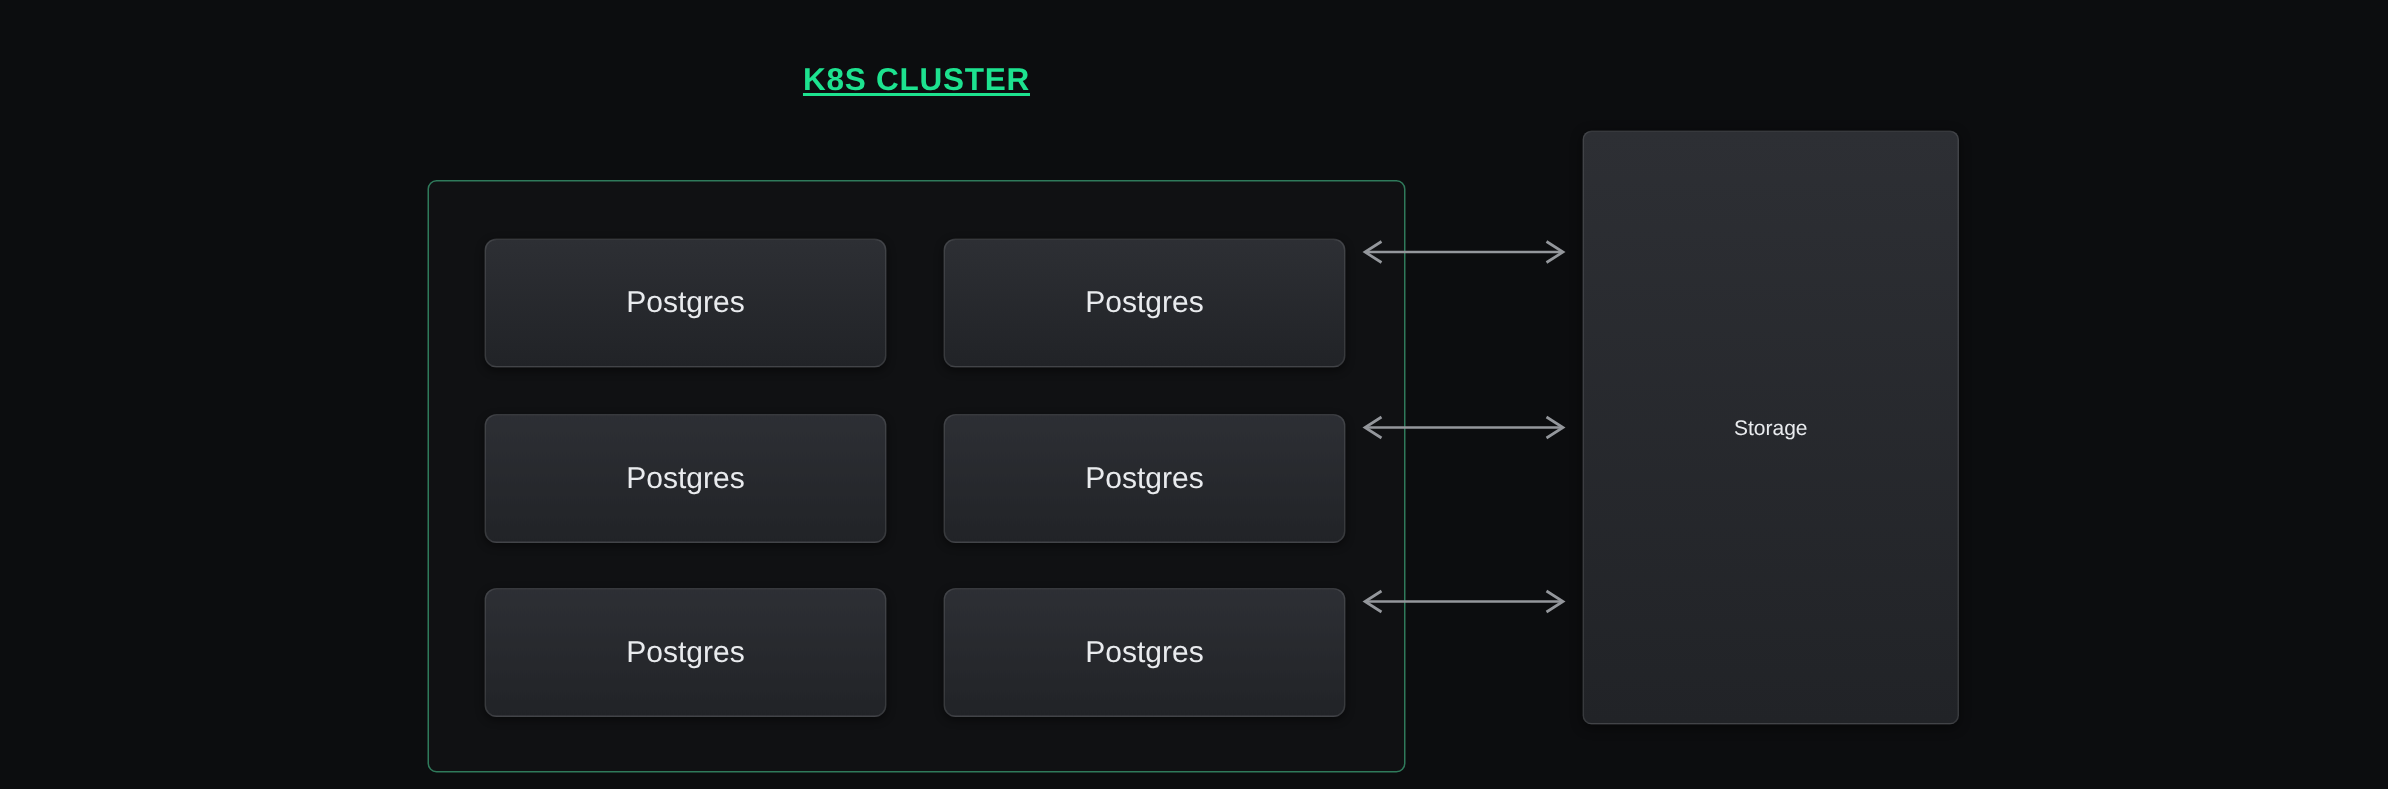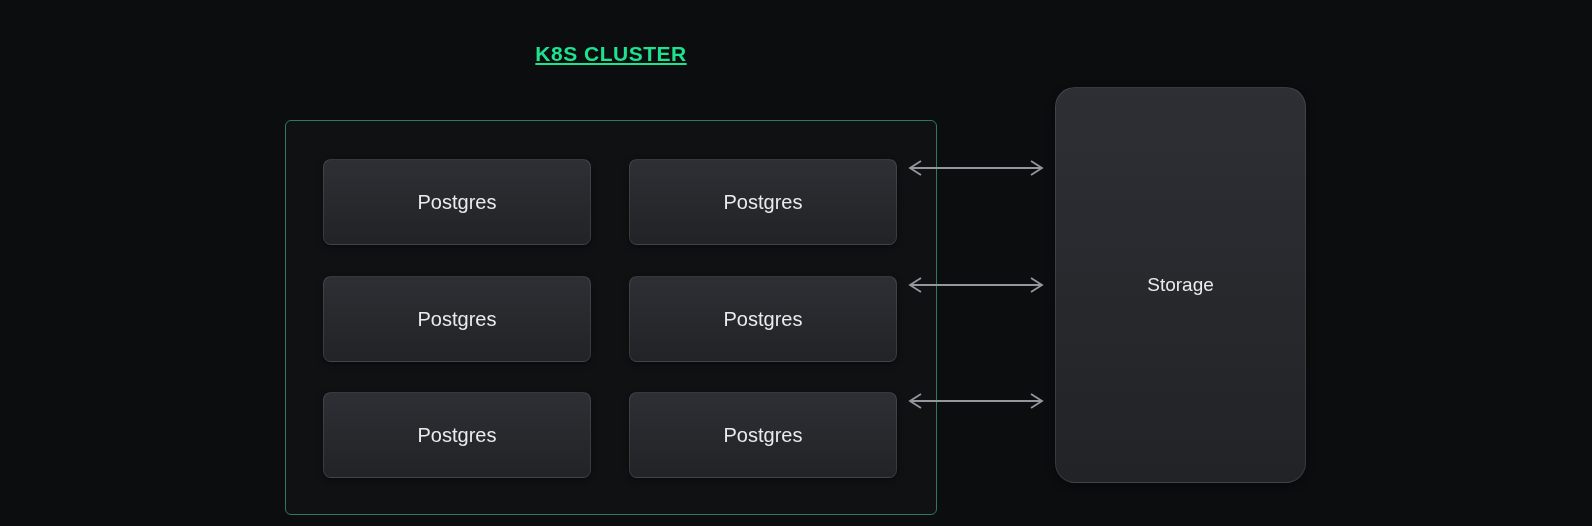--- a/index.html
+++ b/index.html
@@ -47,26 +47,26 @@
     color:var(--text);font-size:20px;
     box-shadow:0 2px 6px rgba(0,0,0,0.45);
   }
   .node.col1{left:37px;}
   .node.col2{left:343px;}
   .node.row1{top:38px;}
   .node.row2{top:155px;}
   .node.row3{top:271px;}
   .storage{
     position:absolute;left:1055px;top:87px;width:251px;height:396px;
-    border-radius:20px;
+    border-radius:6px;
     background:linear-gradient(180deg,var(--node-bg-top) 0%,var(--node-bg-bottom) 100%);
     border:1px solid var(--node-border);
     box-sizing:border-box;
     display:flex;align-items:center;justify-content:center;
-    color:var(--text);font-size:19px;
+    color:var(--text);font-size:14px;
     box-shadow:0 2px 8px rgba(0,0,0,0.45);
   }
   .arrow{
     position:absolute;left:906px;width:140px;height:24px;
   }
   .arrow.a1{top:156px;}
   .arrow.a2{top:273px;}
   .arrow.a3{top:389px;}
   .arrow svg{display:block;}
 </style>

